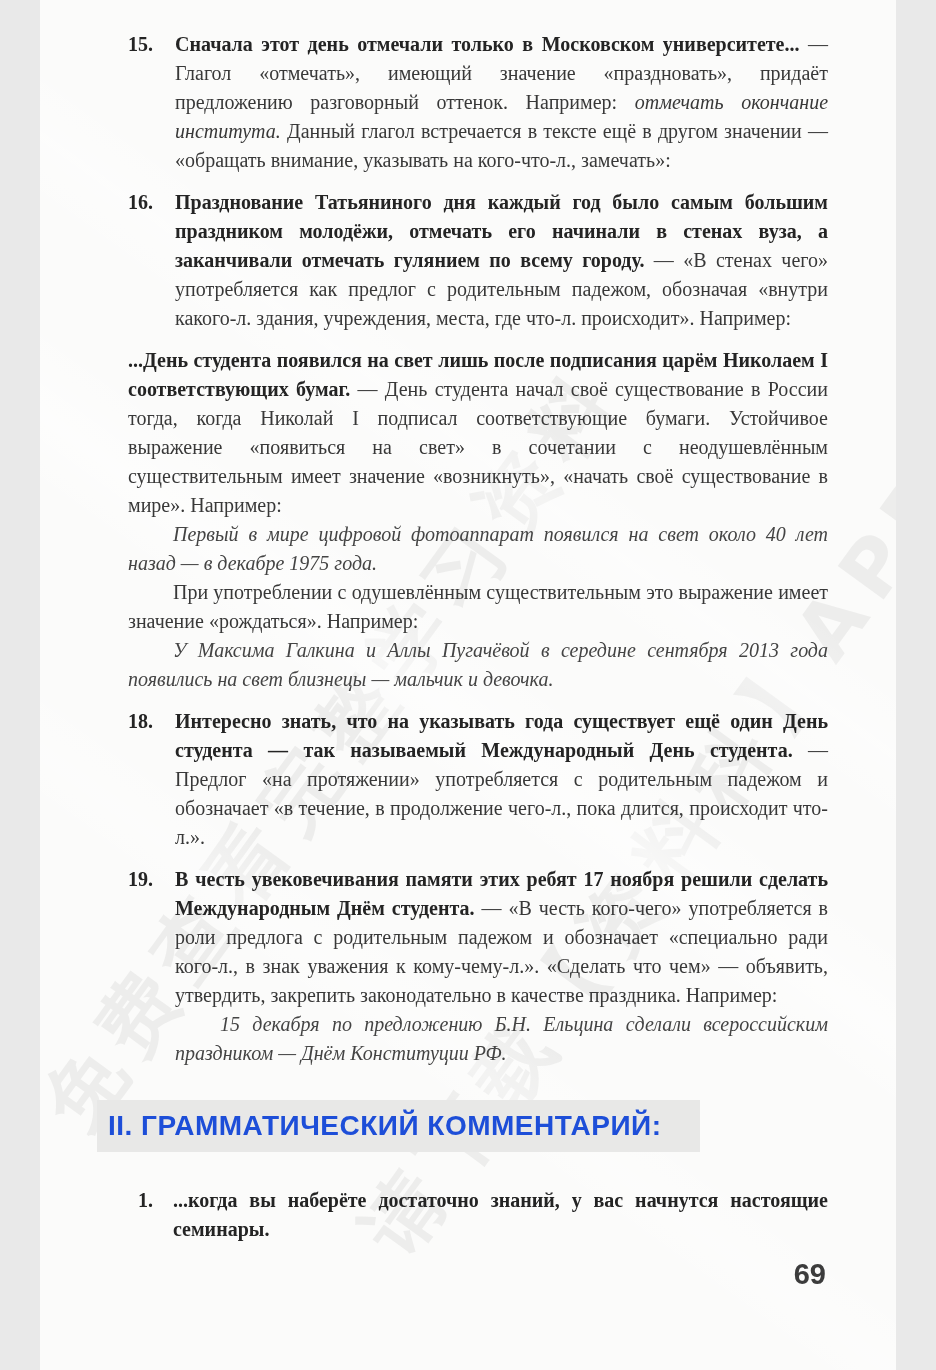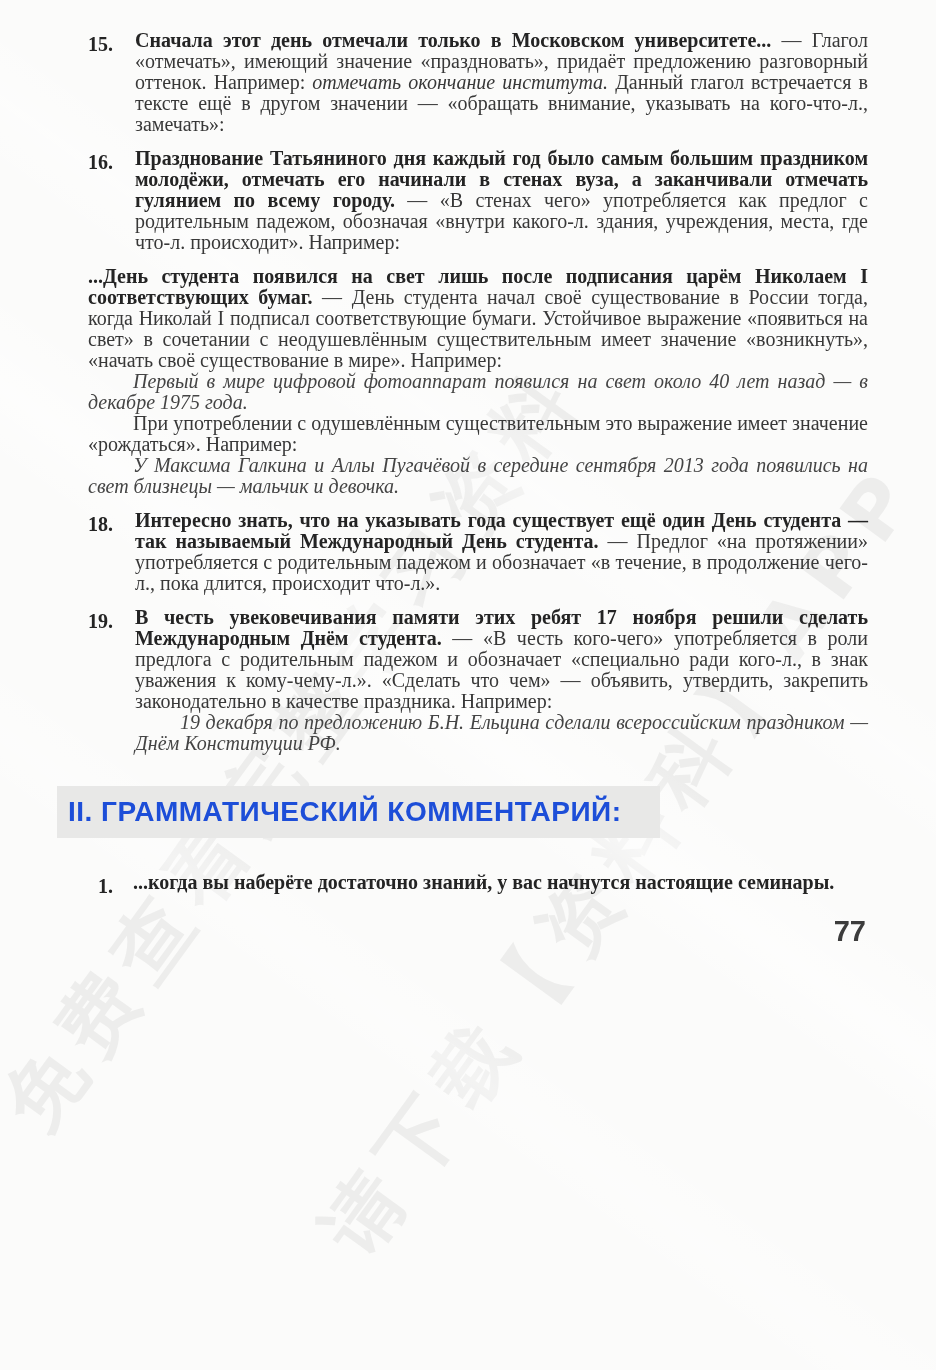--- a/index.html
+++ b/index.html
@@ -1,18 +1,18 @@
 <!DOCTYPE html>
 <html lang="ru"><head>
 <meta charset="utf-8">
 <style>
   html,body{margin:0;padding:0;background:#e9e9e9;}
   .page{
     position:relative;
-    width:936px;
+    width:856px;
     height:1370px;
     margin:0 auto;
     background:#fbfbfa;
     overflow:hidden;
     font-family:"Liberation Serif","DejaVu Serif",serif;
     color:#383838;
   }
   
   .wm{
     position:absolute;
@@ -49,21 +49,21 @@
     flex:0 0 47px;
     font-weight:bold;
     color:#242424;
     font-size:20px;
     line-height:29px;
   }
   .item-body{flex:1;min-width:0;}
   .item-body p{
     margin:0;
     font-size:20px;
-    line-height:21px;
+    line-height:29px;
     text-align:justify;
   }
   .para-example{font-style:italic;text-indent:45px;color:#444;}
   .para-body{text-indent:45px;}
   .seg-bold{font-weight:bold;color:#242424;}
   .seg-italic{font-style:italic;}
   .seg-regular{}
   
   .section-header{
     margin:32px 0 0 -31px;
@@ -123,31 +123,31 @@
         <div class="item">
           <span class="item-num">18.</span>
           <div class="item-body">
             <p class="para-lead"><span class="seg-bold">Интересно знать, что на указывать года существует ещё один День студента — так называемый Международный День студента.</span><span class="seg-regular"> — Предлог «на протяжении» употребляется с родительным падежом и обозначает «в течение, в продолжение чего-л., пока длится, происходит что-л.».</span></p>
           </div>
         </div>
         <div class="item">
           <span class="item-num">19.</span>
           <div class="item-body">
             <p class="para-lead"><span class="seg-bold">В честь увековечивания памяти этих ребят 17 ноября решили сделать Международным Днём студента.</span><span class="seg-regular"> — «В честь кого-чего» употребляется в роли предлога с родительным падежом и обозначает «специально ради кого-л., в знак уважения к кому-чему-л.». «Сделать что чем» — объявить, утвердить, закрепить законодательно в качестве праздника. Например:</span></p>
-            <p class="para-example"><span class="seg-italic">19 декабря по предложению Б.Н. Ельцина сделали всероссийским праздником — Днём Конституции РФ.</span></p>
+            <p class="para-example"><span class="seg-italic">15 декабря по предложению Б.Н. Ельцина сделали всероссийским праздником — Днём Конституции РФ.</span></p>
           </div>
         </div>
       </section>
 
     <h2 class="section-header">
       <span>II. ГРАММАТИЧЕСКИЙ КОММЕНТАРИЙ:</span>
     </h2>
 
     <div class="item grammar-item">
       <span class="item-num">1.</span>
       <div class="item-body">
         <p>...когда вы наберёте достаточно знаний, у вас начнутся настоящие семинары.</p>
       </div>
     </div>
 
-    <div class="page-number">77</div>
+    <div class="page-number">69</div>
   </main>
 </div>
 
 </body></html>

